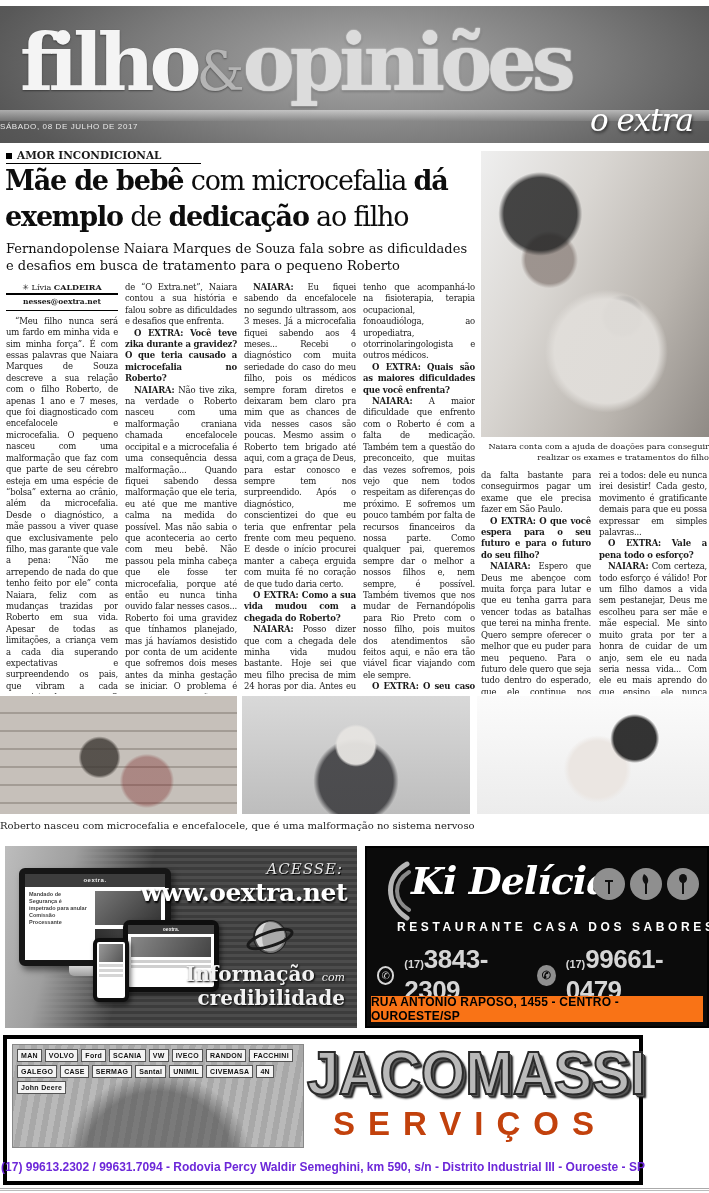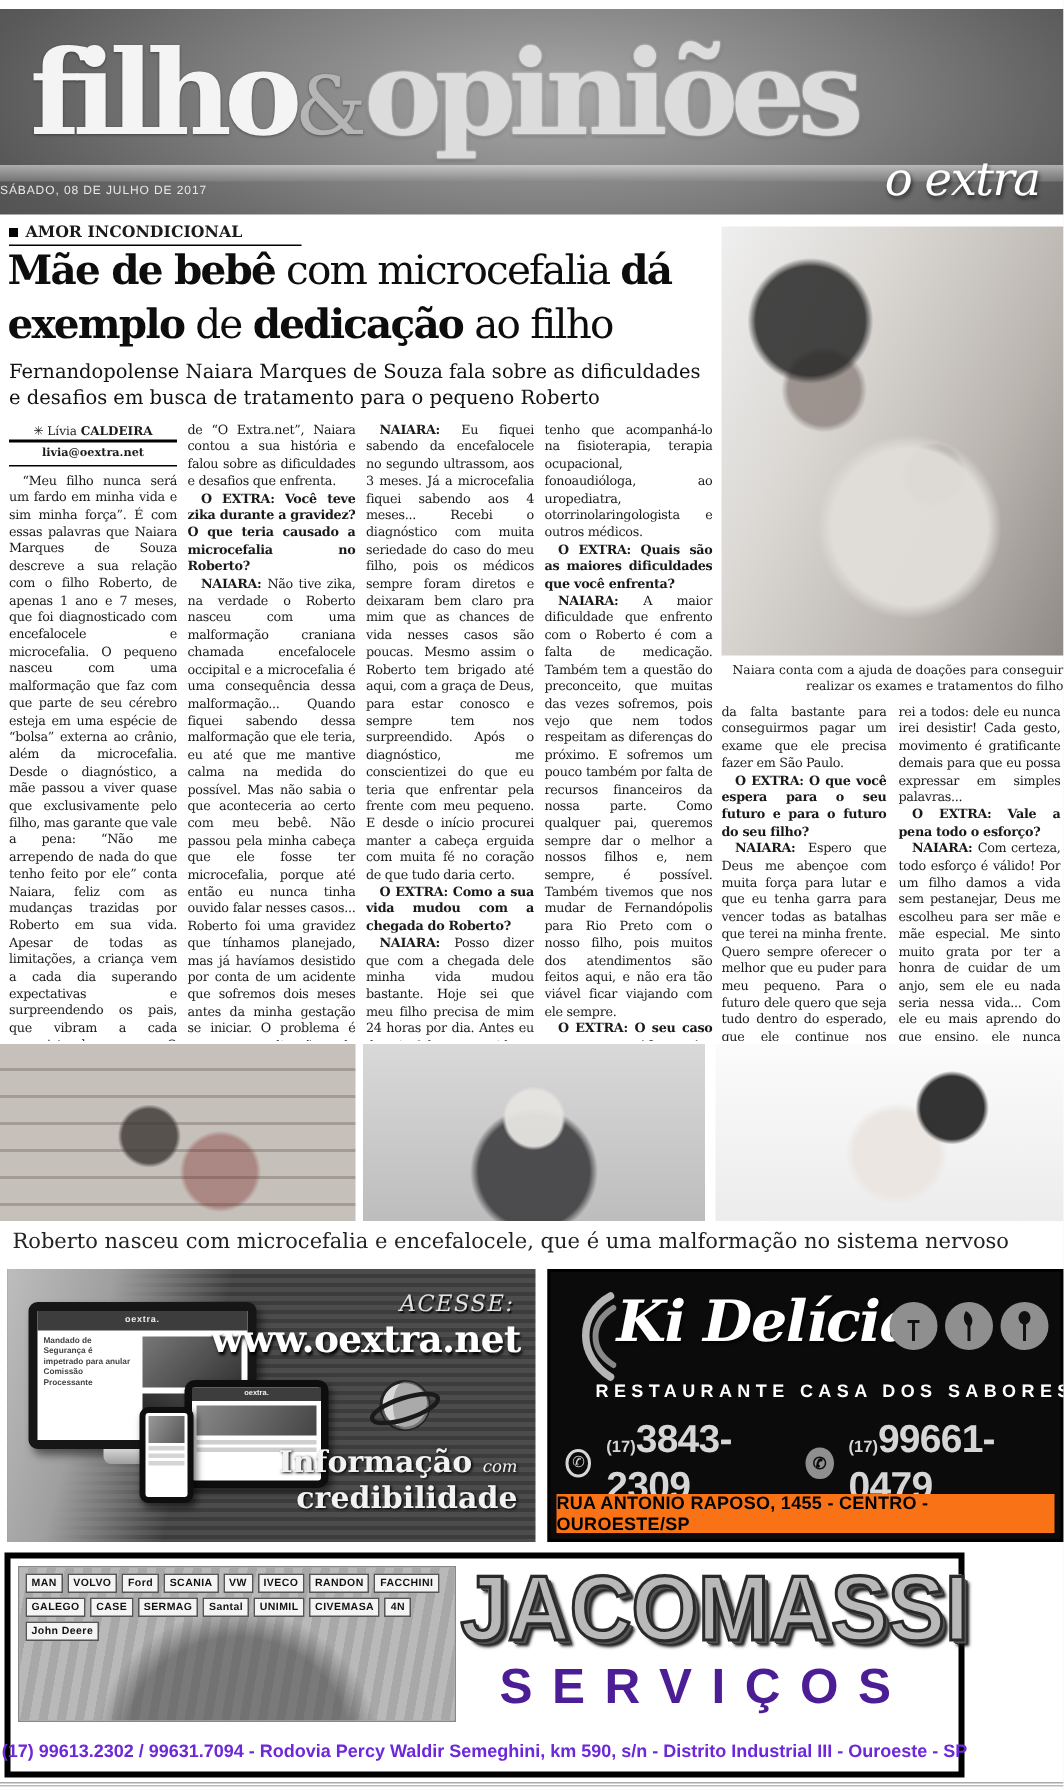--- a/index.html
+++ b/index.html
@@ -66,22 +66,22 @@
   .photo-s2 { left:242px; width:228px;
     background:
       radial-gradient(circle at 50% 42%, rgba(230,228,225,.95) 0 14%, transparent 16%),
       radial-gradient(circle at 50% 72%, rgba(55,55,58,.85) 0 26%, transparent 30%),
       linear-gradient(#d9d9d9,#bdbdbd); }
   .photo-s3 { left:477px; width:232px;
     background:
       radial-gradient(circle at 68% 36%, rgba(30,30,30,.9) 0 12%, transparent 14%),
       radial-gradient(circle at 52% 62%, rgba(235,230,226,1) 0 20%, transparent 24%),
       linear-gradient(#fbfbfb,#ececec); }
-  .caption-strip { position:absolute; left:0; top:820px; width:681px; text-align:center;
-     font-size:14px; color:#222; }
+  .caption-strip { position:absolute; left:0; top:820px; width:681px; 
+     font-size:10px; color:#222; }
 
   
   .ad-oextra { position:absolute; left:5px; top:846px; width:352px; height:182px;
      background:
        linear-gradient(105deg, #bdbdbd 0%, #9f9f9f 18%, rgba(0,0,0,0) 38%),
        repeating-linear-gradient(to bottom,#4c4c4c 0 3px,#3c3c3c 3px 6px);
      overflow:hidden; }
   .monitor { position:absolute; left:14px; top:22px; width:152px; height:98px; background:#fff;
      border:6px solid #161616; border-radius:6px; box-shadow:3px 4px 6px rgba(0,0,0,.5); }
   .monitor .bar { height:13px; background:#3d3d3d; color:#eee; font:700 6px/13px "Liberation Sans",sans-serif;
@@ -146,21 +146,21 @@
        repeating-linear-gradient(100deg,#b9b9b9 0 6px,#a8a8a8 6px 12px); }
   .jac-brands { display:flex; flex-wrap:wrap; gap:3px; padding:4px; }
   .brand-chip { background:#f4f4f4; border:1px solid #555; color:#111; font:700 7px/9px "Liberation Sans",sans-serif;
      padding:1px 3px; letter-spacing:.3px; }
   .jac-title { position:absolute; left:300px; right:6px; top:0; text-align:center;
      font-family:"Liberation Sans",sans-serif; }
   .jac-name { font-size:57px; font-weight:700; letter-spacing:0px; color:#b9b9b9;
      -webkit-text-stroke:2px #2a2a2a;
      text-shadow:-1px -1px 0 #eee, 2px 2px 0 #555, 3px 3px 0 #333, 4px 4px 2px #111;
      line-height:62px; transform:scaleY(1.08); transform-origin:top; }
-  .jac-sub { font-size:33px; font-weight:700; letter-spacing:13px; color:#4c1d95; margin-top:4px; }
+  .jac-sub { font-size:33px; font-weight:700; letter-spacing:13px; color:#c2410c; margin-top:4px; }
   .jac-footer { position:absolute; left:4px; right:4px; bottom:3px; height:22px; display:flex;
      align-items:center; justify-content:center; font-family:"Liberation Sans",sans-serif;
      font-weight:700; font-size:12px; color:#6d28d9; white-space:nowrap; }
   .page-rule { position:absolute; left:0; top:1188px; width:709px; height:3px;
      border-top:1px solid #aaa; border-bottom:1px solid #bbb; }
 </style>
 </head>
 <body>
 
 <div id="page">
@@ -184,21 +184,21 @@
   <div class="photo photo-main"></div>
   <div class="caption-main">Naiara conta com a ajuda de doações para conseguir realizar os exames e tratamentos do filho</div>
 
   <div class="col c1">
     <div class="byline">
       <div class="auth">
         <span>✳</span>
         <span>Lívia</span>
         <b>CALDEIRA</b>
       </div>
-      <div class="mail">livia@oextra.net</div>
+      <div class="mail">nesses@oextra.net</div>
     </div>
     <div>
         <p class="n">“Meu filho nunca será um fardo em minha vida e sim minha força”. É com essas palavras que Naiara Marques de Souza descreve a sua relação com o filho Roberto, de apenas 1 ano e 7 meses, que foi diagnosticado com encefalocele e microcefalia. O pequeno nasceu com uma malformação que faz com que parte de seu cérebro esteja em uma espécie de “bolsa” externa ao crânio, além da microcefalia. Desde o diagnóstico, a mãe passou a viver quase que exclusivamente pelo filho, mas garante que vale a pena: “Não me arrependo de nada do que tenho feito por ele” conta Naiara, feliz com as mudanças trazidas por Roberto em sua vida. Apesar de todas as limitações, a criança vem a cada dia superando expectativas e surpreendendo os pais, que vibram a cada conquista do pequeno. O caso de Roberto tem repercutido nas redes sociais, e os pais contam com a ajuda de doações para conseguir arrecadar o dinheiro necessário para a realização de um exame que custa aproximadamente R$ 9 mil. Em entrevista à Reportagem</p>
       </div>
   </div>
   <div class="col c2">
       <p class="cont">de “O Extra.net”, Naiara contou a sua história e falou sobre as dificuldades e desafios que enfrenta.</p>
       <p class="q">O EXTRA: Você teve zika durante a gravidez? O que teria causado a microcefalia no Roberto?</p>
       <p class="a"><b>NAIARA: </b>Não tive zika, na verdade o Roberto nasceu com uma malformação craniana chamada encefalocele occipital e a microcefalia é uma consequência dessa malformação... Quando fiquei sabendo dessa malformação que ele teria, eu até que me mantive calma na medida do possível. Mas não sabia o que aconteceria ao certo com meu bebê. Não passou pela minha cabeça que ele fosse ter microcefalia, porque até então eu nunca tinha ouvido falar nesses casos... Roberto foi uma gravidez que tínhamos planejado, mas já havíamos desistido por conta de um acidente que sofremos dois meses antes da minha gestação se iniciar. O problema é que as medicações do acidente afetaram meu anticoncepcional e o Roberto chegou pra ficar. (risos)</p>
     </div>

